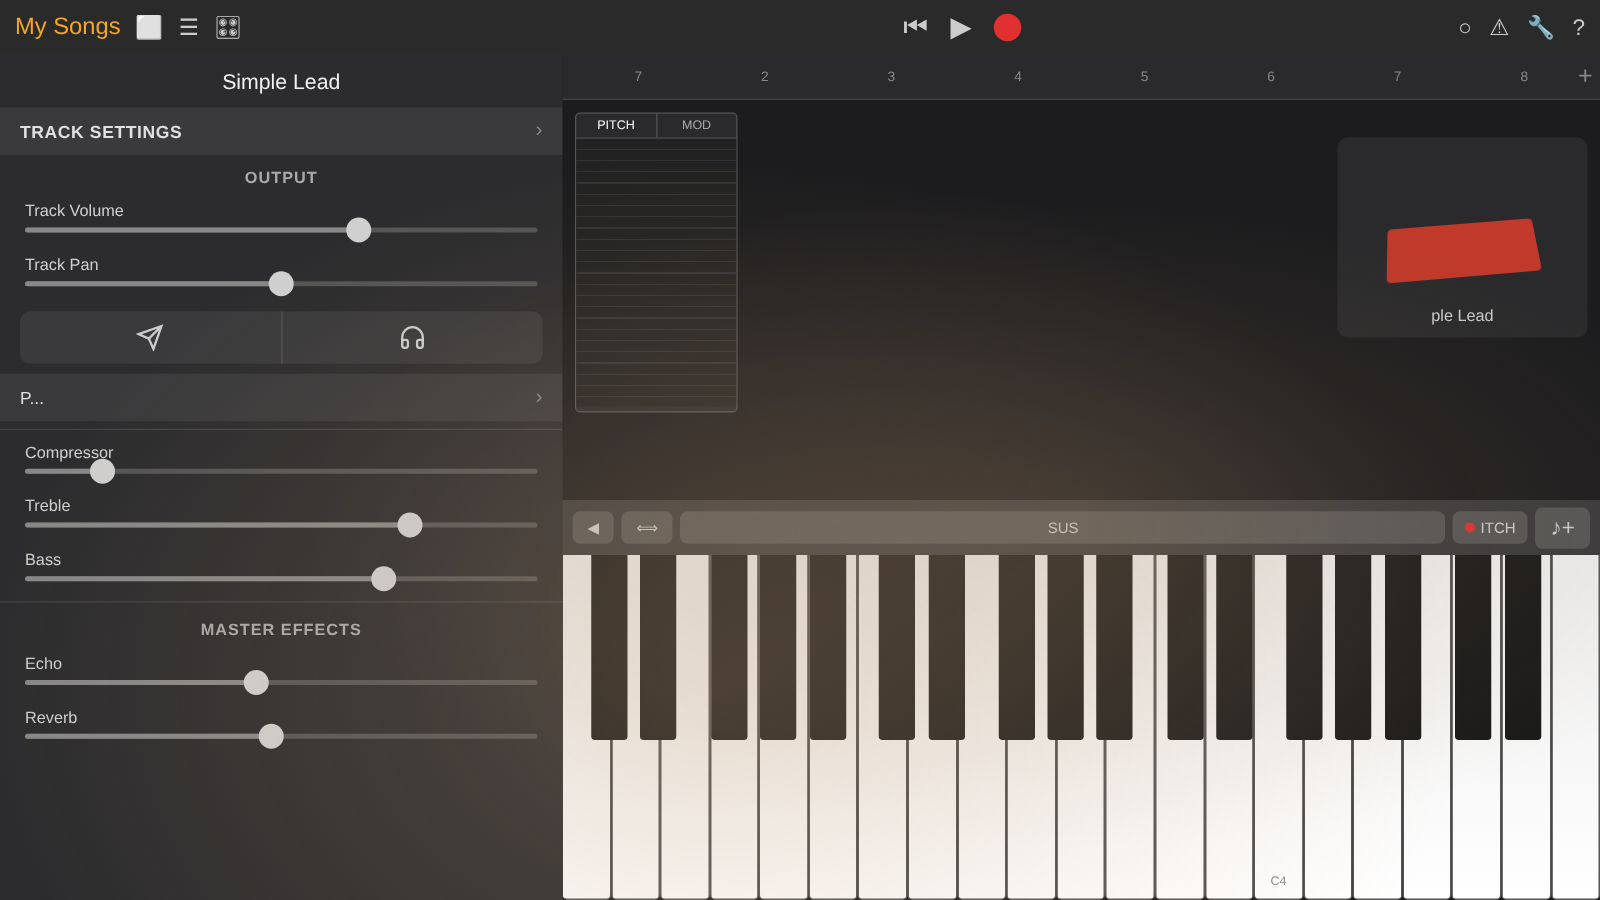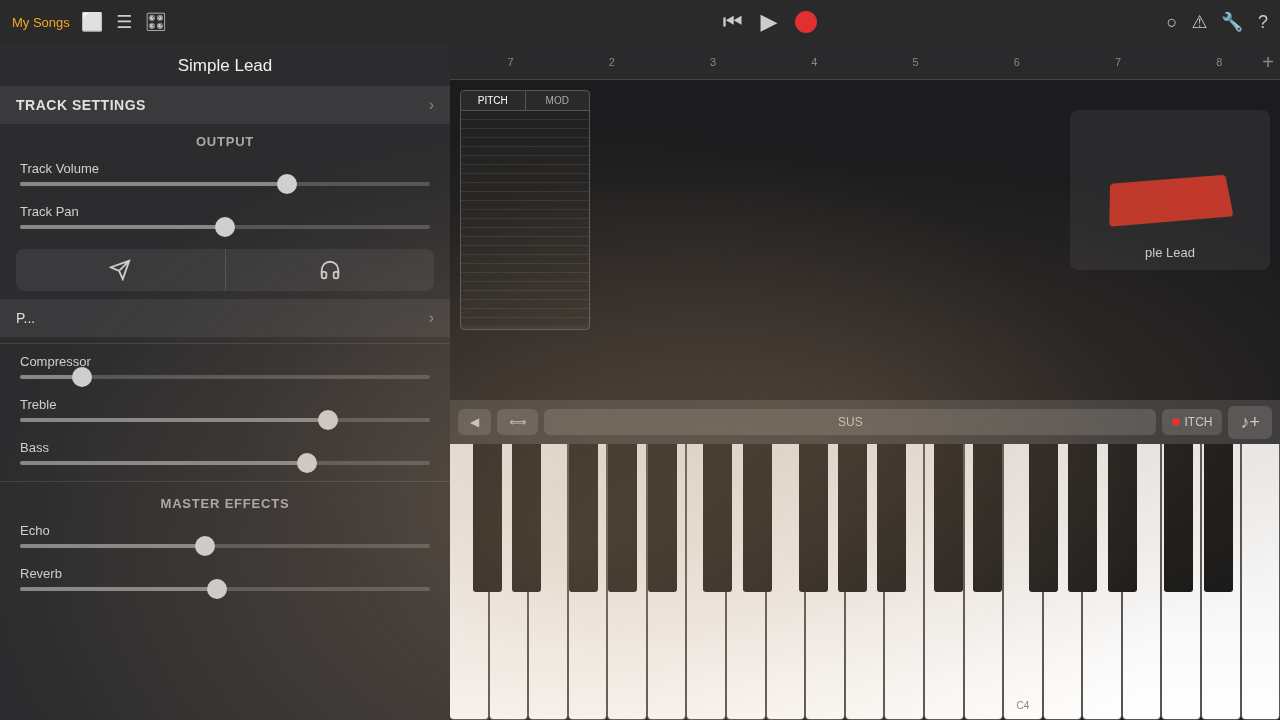--- a/index.html
+++ b/index.html
@@ -38,21 +38,21 @@
     }
     .top-bar-right {
       display: flex;
       align-items: center;
       gap: 14px;
       width: 200px;
       justify-content: flex-end;
     }
     .my-songs-btn {
       color: #f5a623;
-      font-size: 13px;
+      font-size: 19px;
       cursor: pointer;
     }
     .top-icon {
       color: #ccc;
       font-size: 18px;
       cursor: pointer;
     }
     .transport-btn {
       color: #ccc;
       font-size: 22px;

